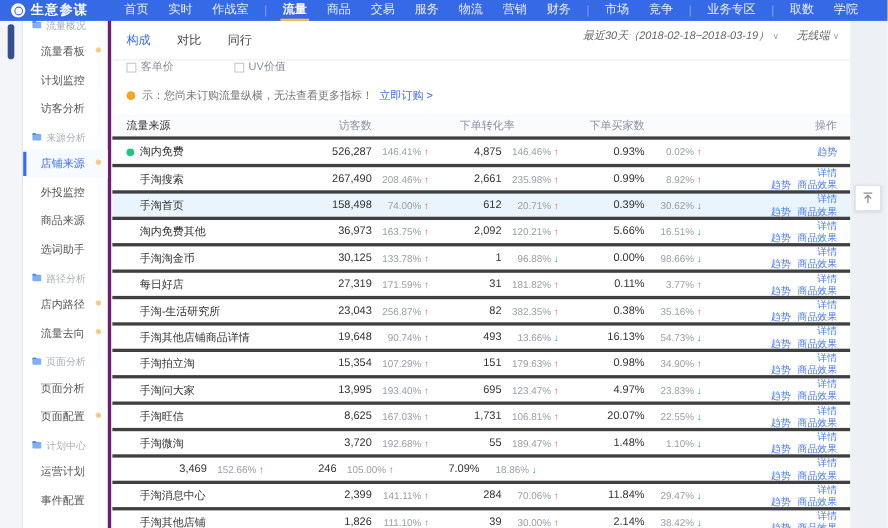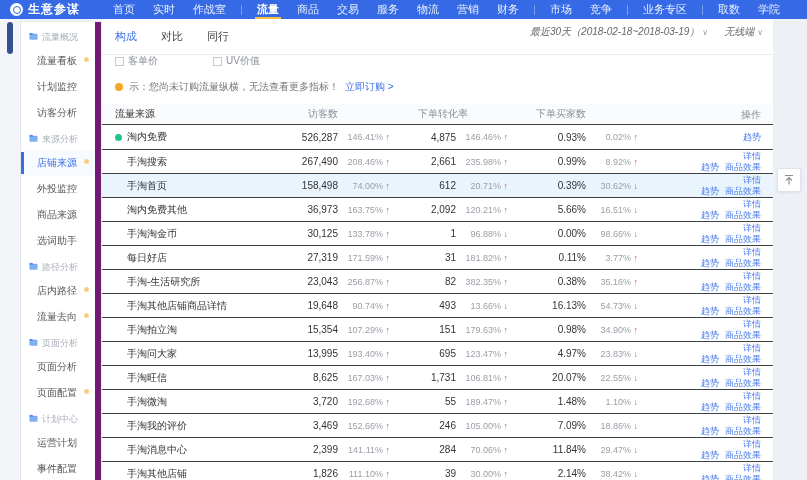--- a/index.html
+++ b/index.html
@@ -22,22 +22,22 @@
     position:relative; cursor:pointer; white-space:nowrap; flex:none; }
   .nav-item.active { color:#fff; font-weight:bold; }
   .nav-item.active::after { content:""; position:absolute; left:7px; right:7px; bottom:0;
     height:2px; background:#f7c242; }
   .nav-sep { width:1px; height:10px; background:rgba(255,255,255,.35); margin:0 6px; flex:none; }
   
   .side-rail { position:absolute; left:0; top:19px; bottom:0; width:21px;
     background:#f3f5f9; border-right:1px solid #e3e6ec; }
   .rail-thumb { position:absolute; left:7px; top:3px; width:6px; height:32px;
     border-radius:3px; background:#33508f; }
-  .sidebar { position:absolute; left:21px; top:22px; bottom:0; width:80px;
-    background:#fff; border-right:6px solid #701a75; padding-top:2px; overflow:hidden; }
+  .sidebar { position:absolute; left:21px; top:8px; bottom:0; width:80px;
+    background:#fff; border-right:3px solid #701a75; padding-top:2px; overflow:hidden; }
   .side-section { display:flex; align-items:center; gap:4px; padding:7px 4px 4px 8px;
     color:#a9aeb8; font-size:9px; white-space:nowrap; }
   .side-section svg { flex:none; }
   .side-item { position:relative; padding:6px 4px 6px 16px; font-size:10px; color:#555;
     white-space:nowrap; cursor:pointer; }
   .side-item.active { color:#3a6ee8; background:#f7faff; }
   .side-item.active::before { content:""; position:absolute; left:0; top:2px; bottom:2px;
     width:3px; background:#3a6ee8; }
   .side-dot { position:absolute; right:6px; top:50%; margin-top:-4px; width:5px; height:5px;
     border-radius:50%; background:#f59b25; border:2px solid #f8dron; border:2px solid #f8d08e; }
@@ -55,21 +55,21 @@
   .filters-row { height:12px; overflow:hidden; display:flex; align-items:flex-start;
     padding:0 13px; gap:55px; }
   .filter { display:flex; align-items:center; gap:4px; font-size:10px; color:#8a8f98;
     transform:translateY(-1px); cursor:pointer; }
   .cbox { width:9px; height:9px; border:1px solid #c4c8d0; background:#fff; flex:none; }
   .notice-row { padding:13px 13px 10px; display:flex; align-items:center; gap:6px;
     font-size:10px; color:#777; }
   .notice-dot { width:8px; height:8px; border-radius:50%; background:#f5a623; flex:none; }
   .notice-link { color:#3a6ee8; cursor:pointer; }
   
-  .tr { display:flex; align-items:center; height:24px; border-top:1px solid #404040;
+  .tr { display:flex; align-items:center; height:24px; border-top:3px solid #404040;
     padding:0 12px 0 13px; font-size:10px; }
   .tr.head { height:20px; background:#fafbfd; border-top:none; color:#8b919b; }
   .tr.first { height:25px; }
   .tr.hl { background:#e9f4fd; }
   .c-name { width:150px; display:flex; align-items:center; gap:5px; color:#333; flex:none; }
   .c-name.lv1 { padding-left:12px; }
   .gdot { width:7px; height:7px; border-radius:50%; background:#1ec586; flex:none; }
   .cell { display:flex; justify-content:flex-end; align-items:center; flex:none; }
   .c-vis { width:125px; } .c-buy { width:118px; } .c-conv { width:130px; }
   .num { color:#333; }
@@ -530,23 +530,20 @@
           <div class="ops-line">
             <span class="op-link">详情</span>
           </div>
           <div class="ops-line">
             <span class="op-link">趋势</span>
             <span class="op-link">商品效果</span>
           </div>
         </div>
       </div>
       <div class="tr">
-        <div class="c-name lv1">
-          <span>手淘我的评价</span>
-        </div>
         <div class="cell c-vis">
           <span class="num">3,469</span>
           <span class="chg"><span>152.66%</span><span class="arr up"> ↑</span></span>
         </div>
         <div class="cell c-buy">
           <span class="num">246</span>
           <span class="chg"><span>105.00%</span><span class="arr up"> ↑</span></span>
         </div>
         <div class="cell c-conv">
           <span class="num">7.09%</span>

